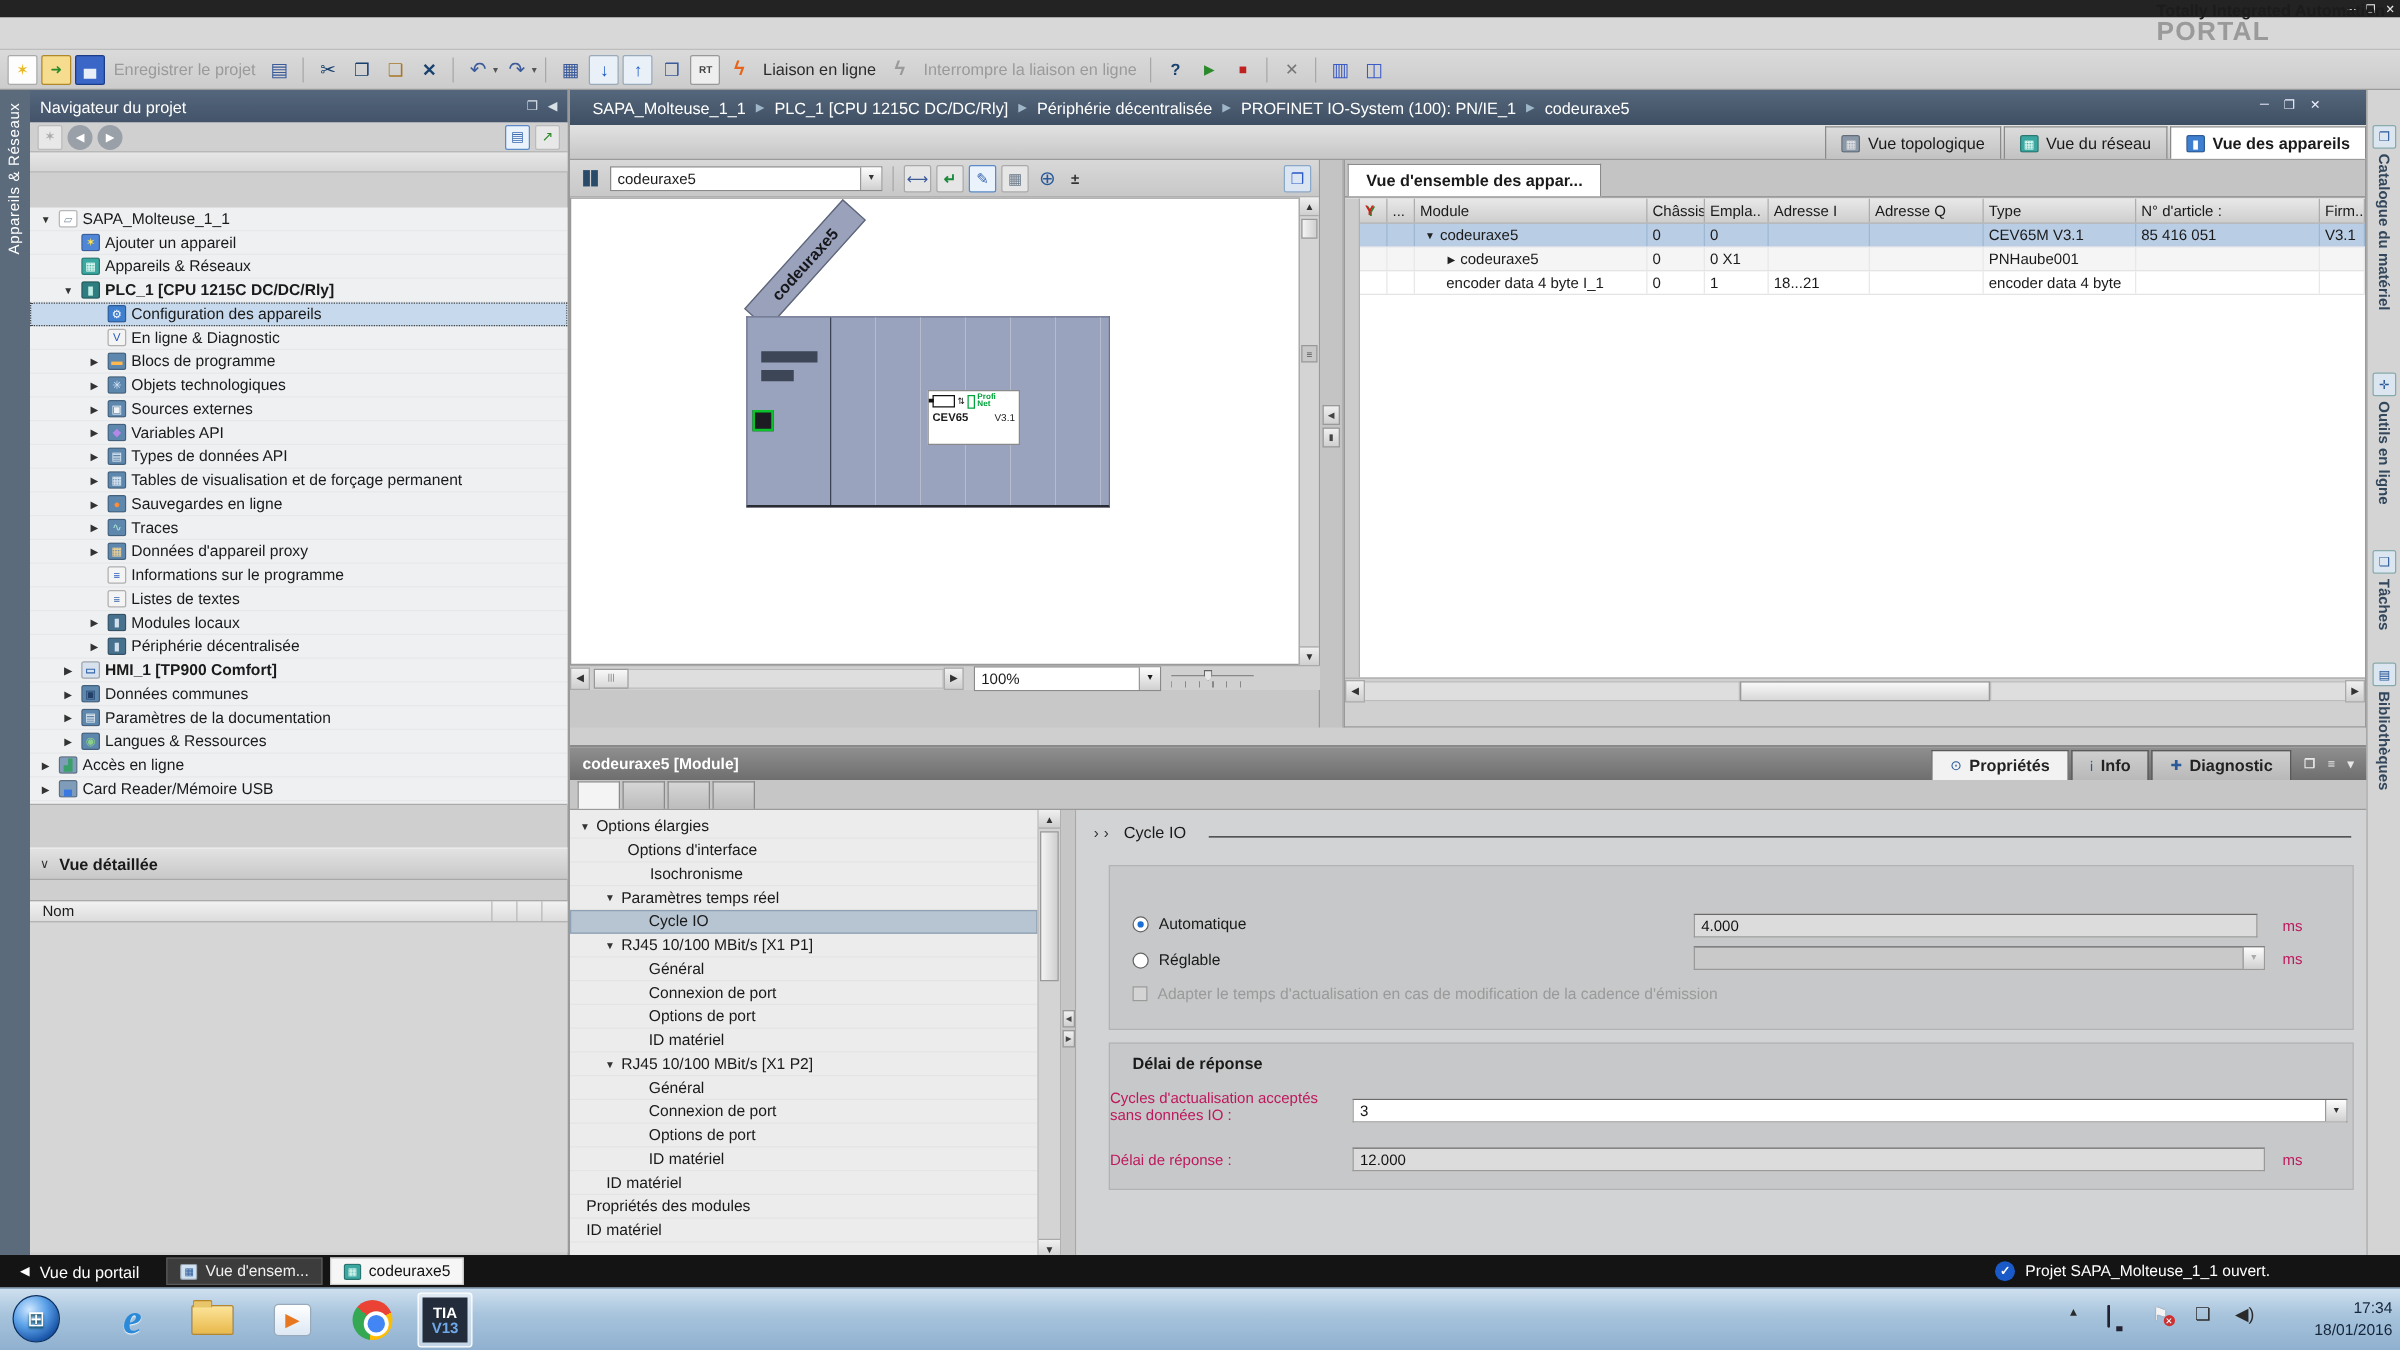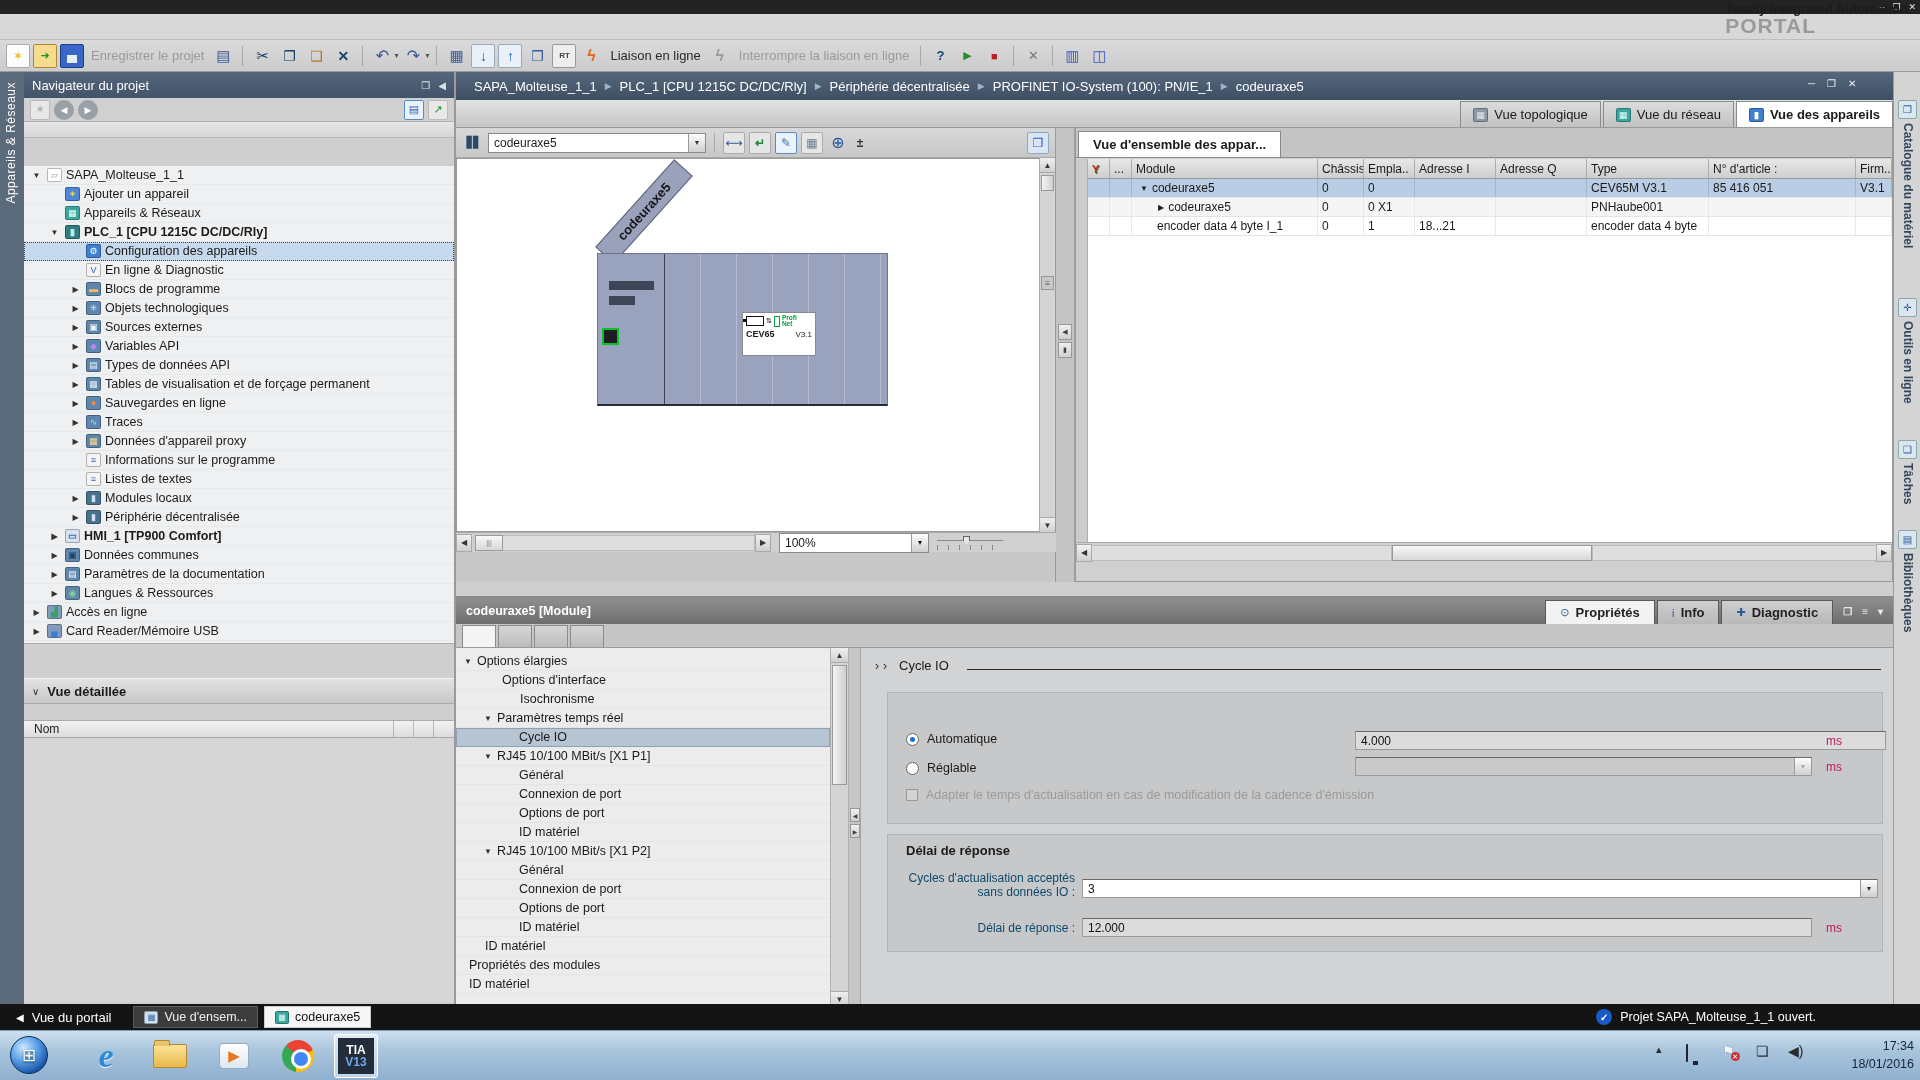--- a/index.html
+++ b/index.html
@@ -200,21 +200,21 @@
 .radio{width:13px;height:13px;border-radius:50%;border:1px solid #666;background:#fff;position:relative;flex:none}
 .radio.on::after{content:"";position:absolute;inset:3px;border-radius:50%;background:#1a6fd4}
 .chk{width:12px;height:12px;border:1px solid #9a9a9a;background:#d4d4d4;flex:none}
 .field{position:absolute;height:19px;background:#dcdcdc;border:1px solid #9a9a9a;border-top-color:#6a6a6a;display:flex;align-items:center;padding:0 5px;font-size:12px;color:#111}
 .field.white{background:#fff}
 .field.disabled{background:#c9c9c9;color:#9a9a9a}
 .field .dd{position:absolute;right:0;top:0;width:17px;height:17px;background:linear-gradient(#fdfdfd,#d0d0d0);border-left:1px solid #999;display:flex;align-items:center;justify-content:center;font-size:7px;color:#333}
 .field.disabled .dd{color:#aaa}
 .unit{position:absolute;font-size:12px;color:#be185d}
 .dimtext{color:#9a9a9a}
-.rlabel2{position:absolute;text-align:right;font-size:12px;color:#0c4a6e;line-height:14px}
+.rlabel2{position:absolute;font-size:12px;color:#be185d;line-height:14px}
 
 #tiabar{position:absolute;left:0;top:1004px;width:1920px;height:26px;background:#141414;color:#fff;display:flex;align-items:center}
 #tiabar .back{display:flex;align-items:center;gap:8px;padding:0 16px;font-size:13px}
 #tiabar .back .ba{font-size:10px}
 .taskbtn{display:flex;align-items:center;gap:6px;height:22px;padding:0 10px;margin-left:6px;background:#3c3c3c;border:1px solid #5a5a5a;color:#f0f0f0;font-size:12.5px}
 .taskbtn.active{background:#f6f6f6;color:#111;border-color:#ccc}
 .taskbtn .ti{width:14px;height:13px;display:inline-flex;align-items:center;justify-content:center;font-size:8px;border-radius:2px;border:1px solid rgba(0,0,0,.3)}
 #tia-status{margin-left:auto;display:flex;align-items:center;gap:8px;padding-right:104px;font-size:12.5px}
 #tia-status .ok{width:16px;height:16px;border-radius:50%;background:#1a5ac8;color:#fff;display:flex;align-items:center;justify-content:center;font-size:10px;font-weight:bold}
 
@@ -799,21 +799,21 @@
           <span class="chevs" data-name="section-chevrons-icon">››</span>
           <span data-name="section-path-label">Cycle IO</span>
           <span class="rule" data-name="section-rule"></span>
         </div>
 
         <div class="sect" style="top:44px;height:132px" data-name="update-time-section">
           <div class="frow" style="left:18px;top:39px">
             <span class="radio on" data-name="automatic-radio"></span>
             <span data-name="automatic-label">Automatique</span>
           </div>
-          <div class="field" style="left:467px;top:38px;width:531px" data-name="update-time-input">4.000</div>
+          <div class="field" style="left:467px;top:38px;width:451px" data-name="update-time-input">4.000</div>
           <span class="unit" style="left:938px;top:41px" data-name="update-time-unit">ms</span>
           <div class="frow" style="left:18px;top:68px">
             <span class="radio" data-name="adjustable-radio"></span>
             <span data-name="adjustable-label">Réglable</span>
           </div>
           <div class="field disabled" style="left:467px;top:64px;width:457px" data-name="adjustable-dropdown">
               <span class="dd" data-name="dropdown-arrow-icon">▼</span>
             </div>
           <span class="unit" style="left:938px;top:67px" data-name="adjustable-unit">ms</span>
           <div class="frow" style="left:18px;top:95px">

